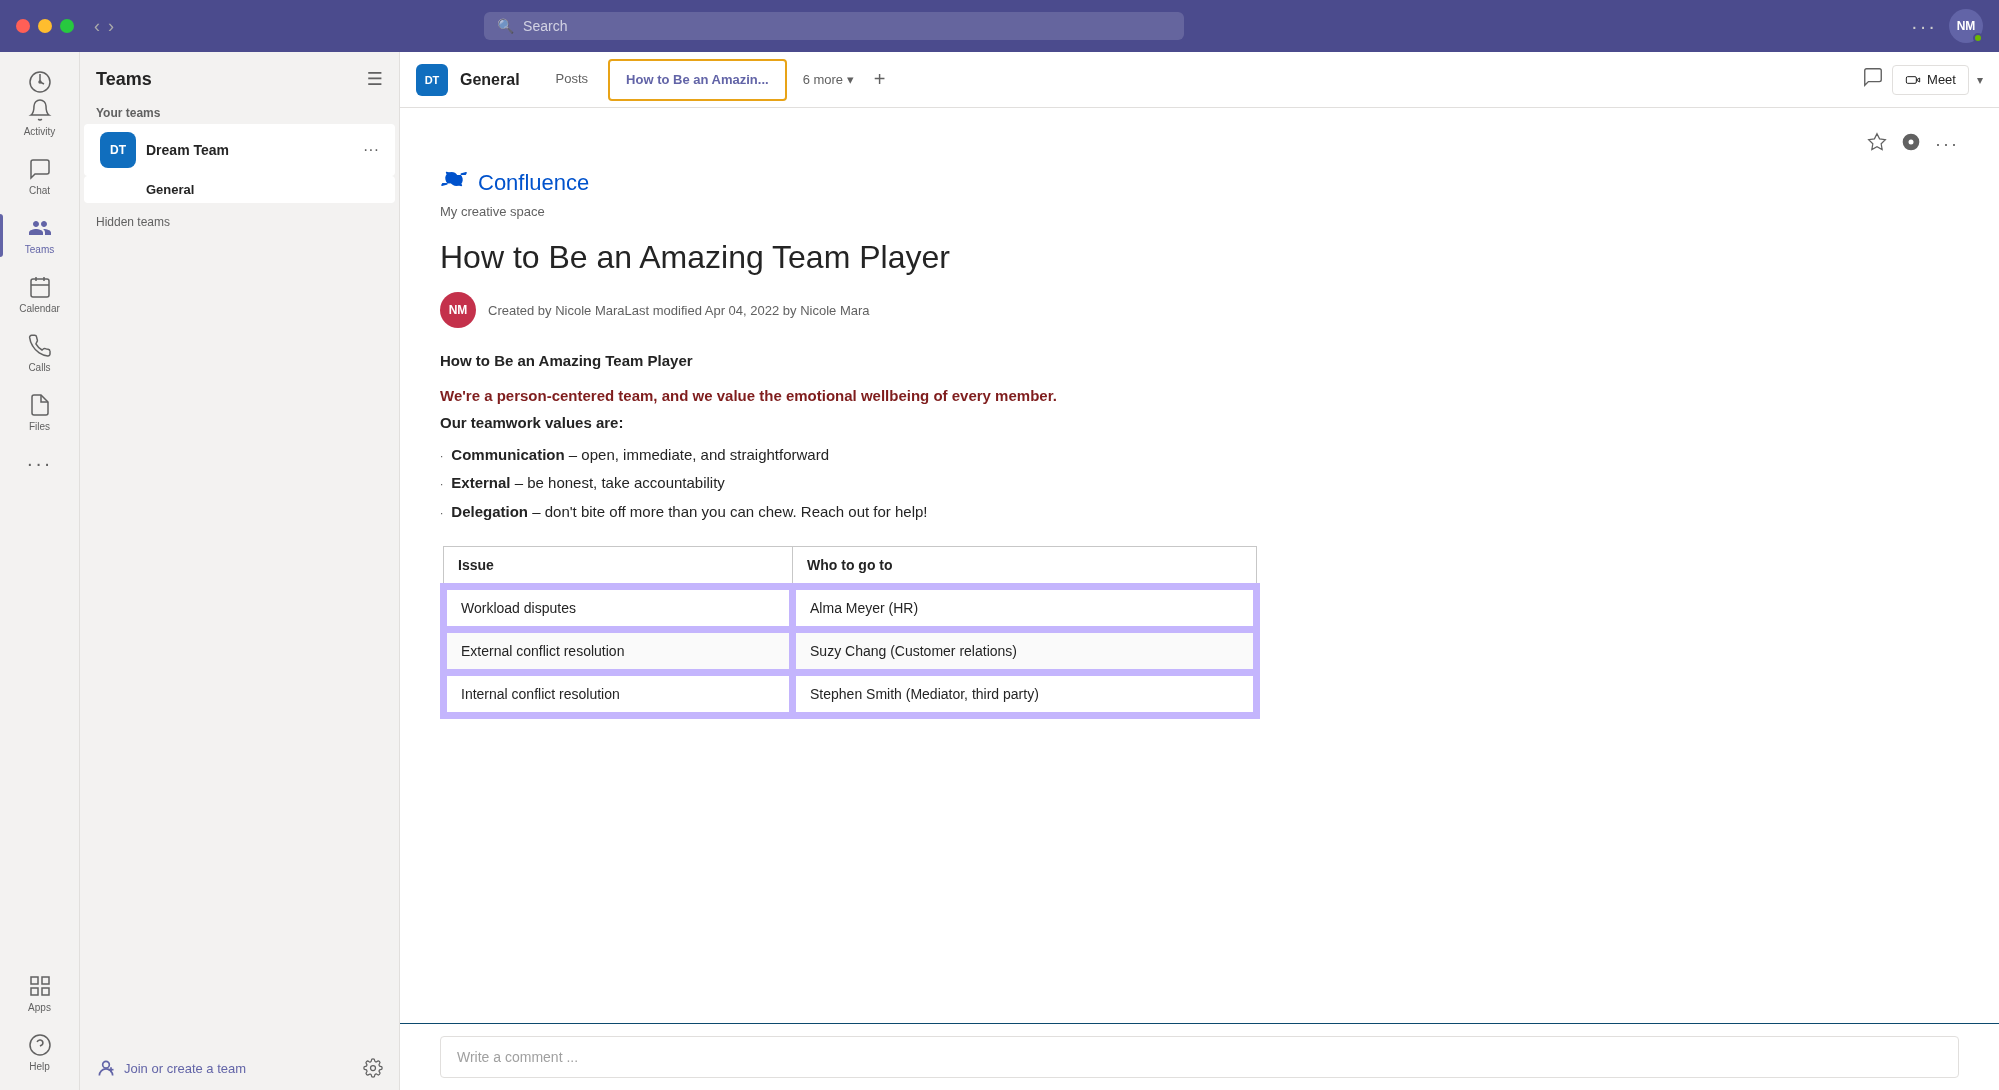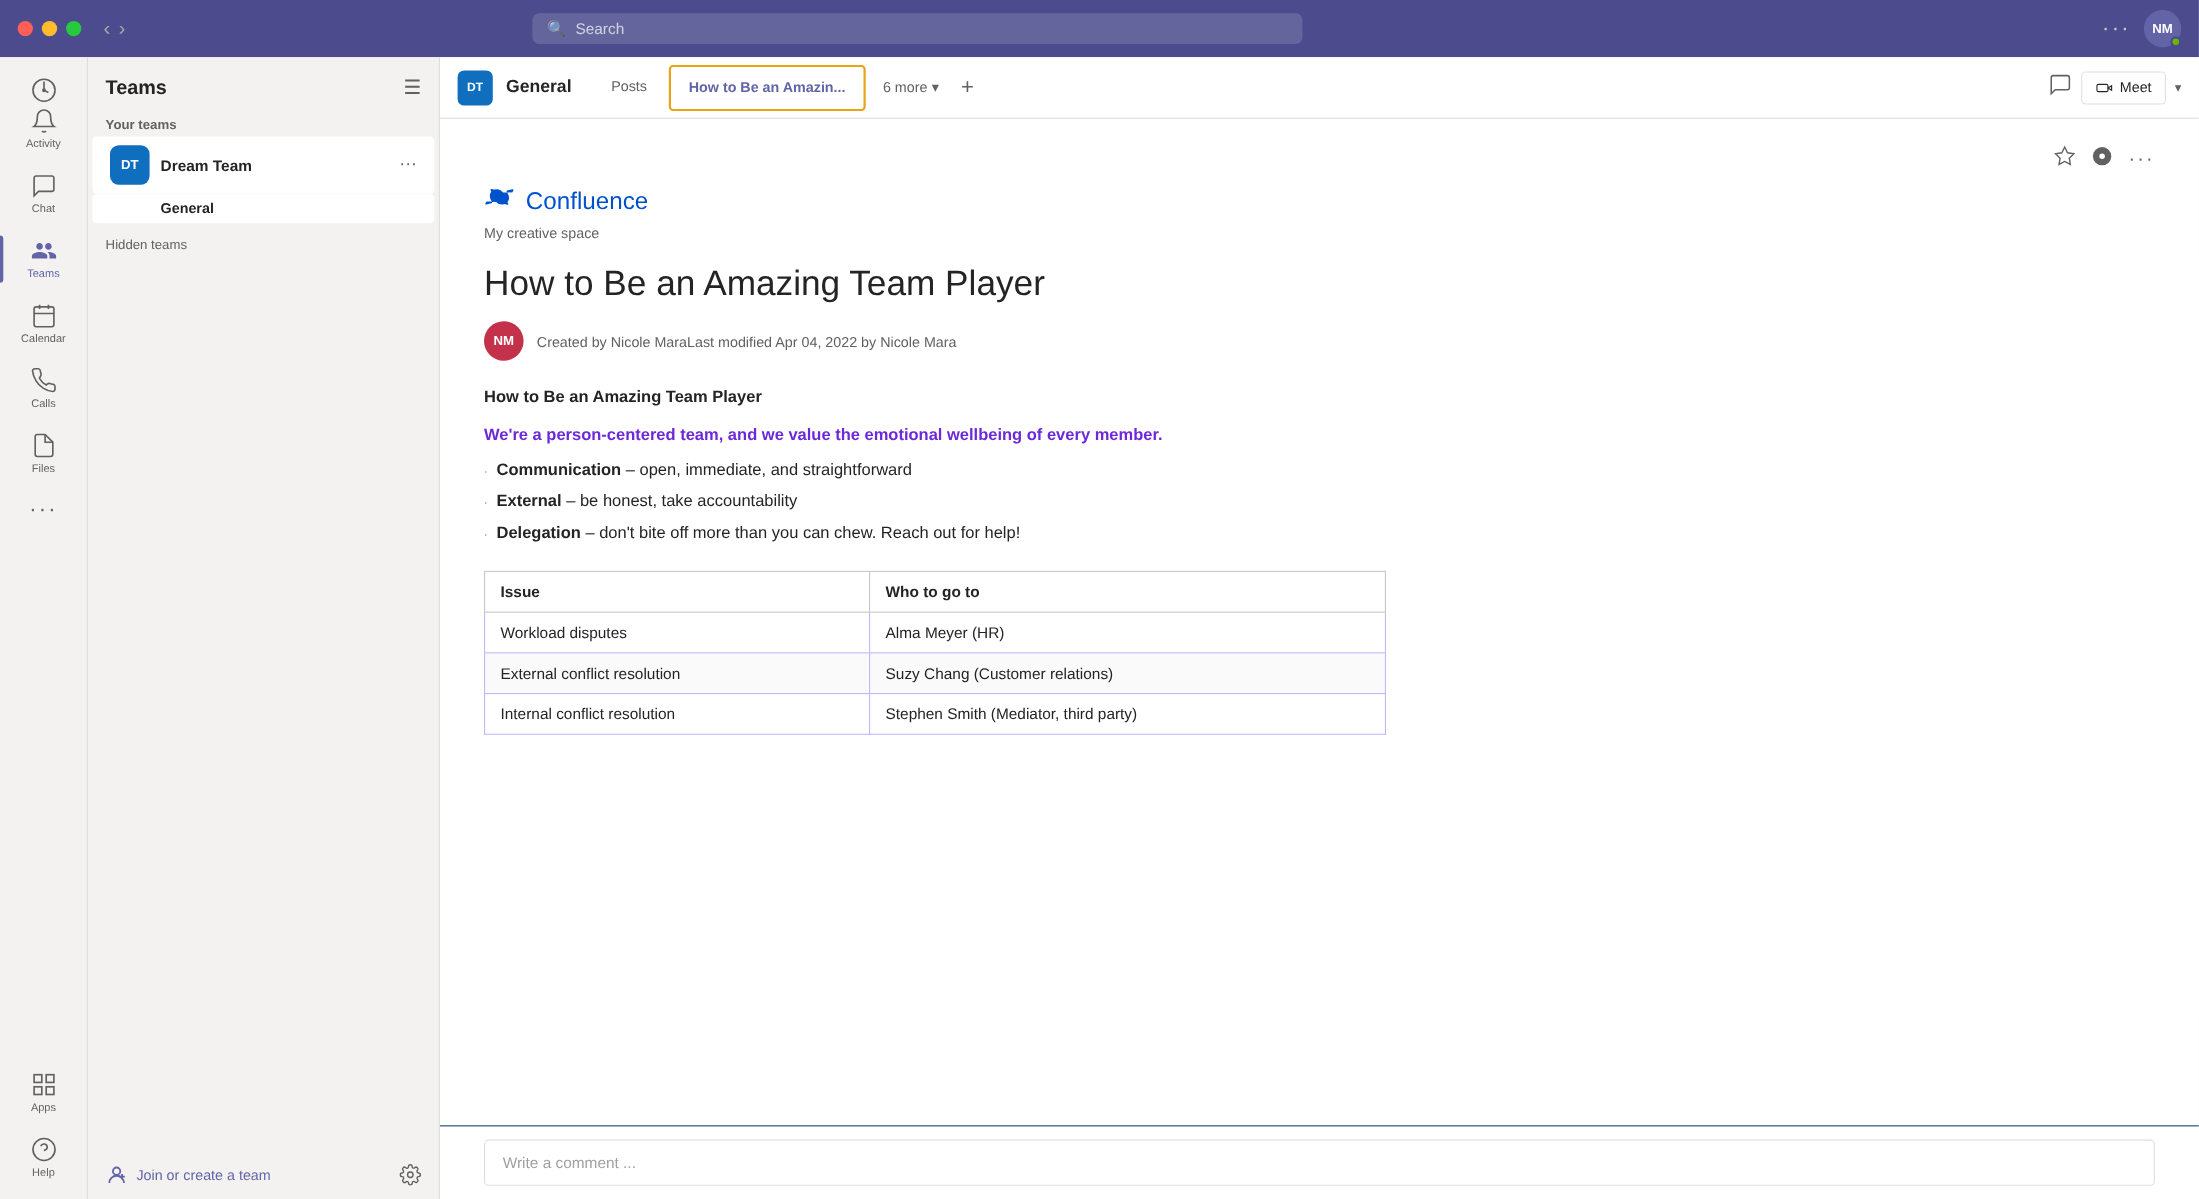--- a/index.html
+++ b/index.html
@@ -231,38 +231,38 @@
       background: #c4314b;
       color: white;
       display: flex; align-items: center; justify-content: center;
       font-size: 12px; font-weight: 700;
     }
     .author-info { display: flex; flex-direction: row; }
     .author-created { font-size: 13px; color: #616161; }
     .author-modified { font-size: 13px; color: #616161; }
 
     .article-section-title { font-size: 15px; font-weight: 700; color: #242424; margin-bottom: 16px; }
-    .article-intro { font-size: 15px; font-weight: 700; color: #6d28d9; margin-bottom: 6px; line-height: 1.5; }
+    .article-intro { font-size: 15px; font-weight: 700; color: #7f1d1d; margin-bottom: 6px; line-height: 1.5; }
     .article-values-label { font-size: 15px; font-weight: 700; color: #242424; margin-bottom: 10px; }
     .article-list { list-style: none; margin-bottom: 20px; }
     .article-list li { font-size: 15px; color: #242424; padding: 3px 0; display: flex; gap: 8px; line-height: 1.5; }
     .bullet { font-size: 10px; margin-top: 5px; color: #424242; }
     .bold-term { font-weight: 700; }
 
     
     .issue-table { width: 100%; border-collapse: collapse; margin-bottom: 8px; max-width: 820px; }
     .issue-table th {
       background: white;
       border: 1px solid #c7c7c7;
       padding: 10px 14px;
       font-size: 14px; font-weight: 700; color: #242424;
       text-align: left;
     }
     .issue-table td {
-      border: 1px solid #c4b5fd;
+      border: 7px solid #c4b5fd;
       padding: 10px 14px;
       font-size: 14px; color: #242424;
     }
     .issue-table tr:nth-child(even) td { background: #fafafa; }
 
     
     .comment-area {
       border-top: 1px solid #0c4a6e;
       padding: 12px 40px;
       background: white;
@@ -477,20 +477,21 @@
           <div class="author-avatar">NM</div>
           <div class="author-info">
             <span class="author-created">Created by Nicole Mara</span>
             <span class="author-modified">Last modified Apr 04, 2022 by Nicole Mara</span>
           </div>
         </div>
 
         <p class="article-section-title">How to Be an Amazing Team Player</p>
 
         <p class="article-intro">We're a person-centered team, and we value the emotional wellbeing of every member.</p>
+        <p class="article-values-label">Our teamwork values are:</p>
 
         <ul class="article-list">
           <li>
             <span class="bullet">·</span>
             <span><span class="bold-term">Communication</span><span> – open, immediate, and straightforward</span></span>
           </li>
           <li>
             <span class="bullet">·</span>
             <span><span class="bold-term">External</span><span> – be honest, take accountability</span></span>
           </li>

